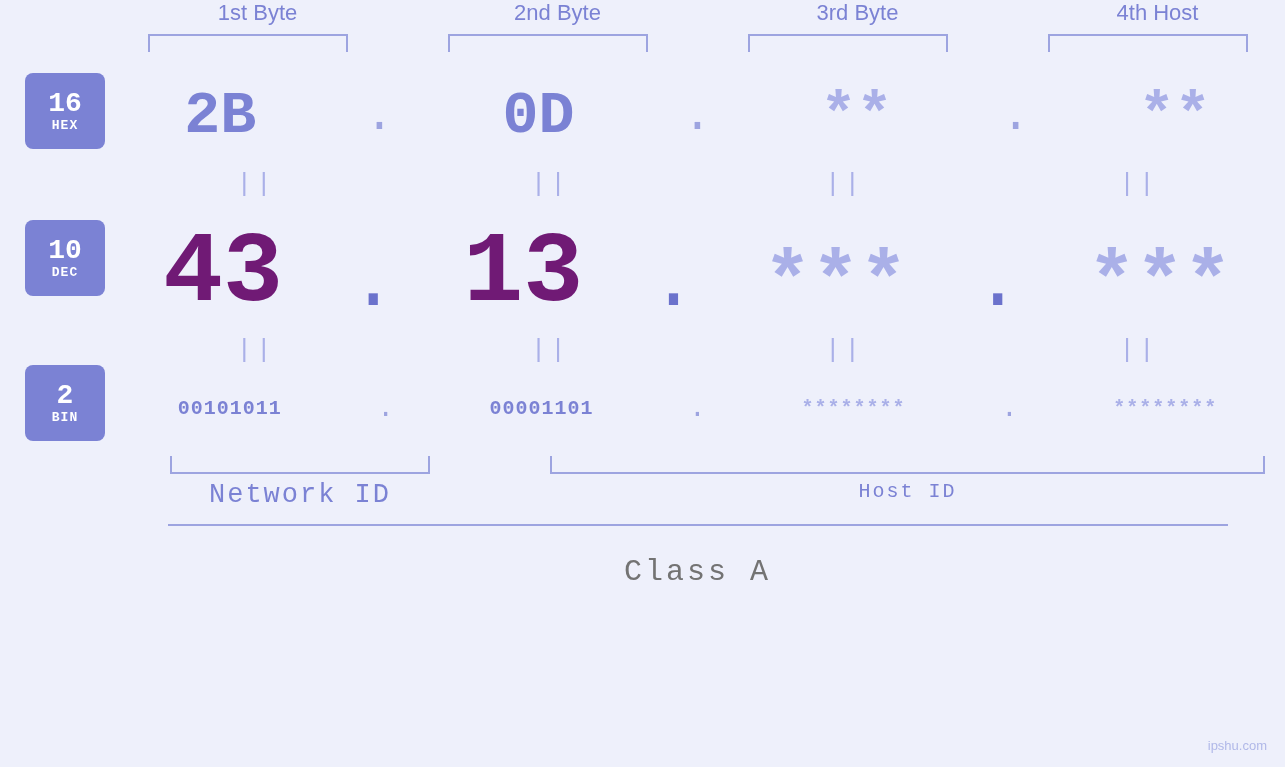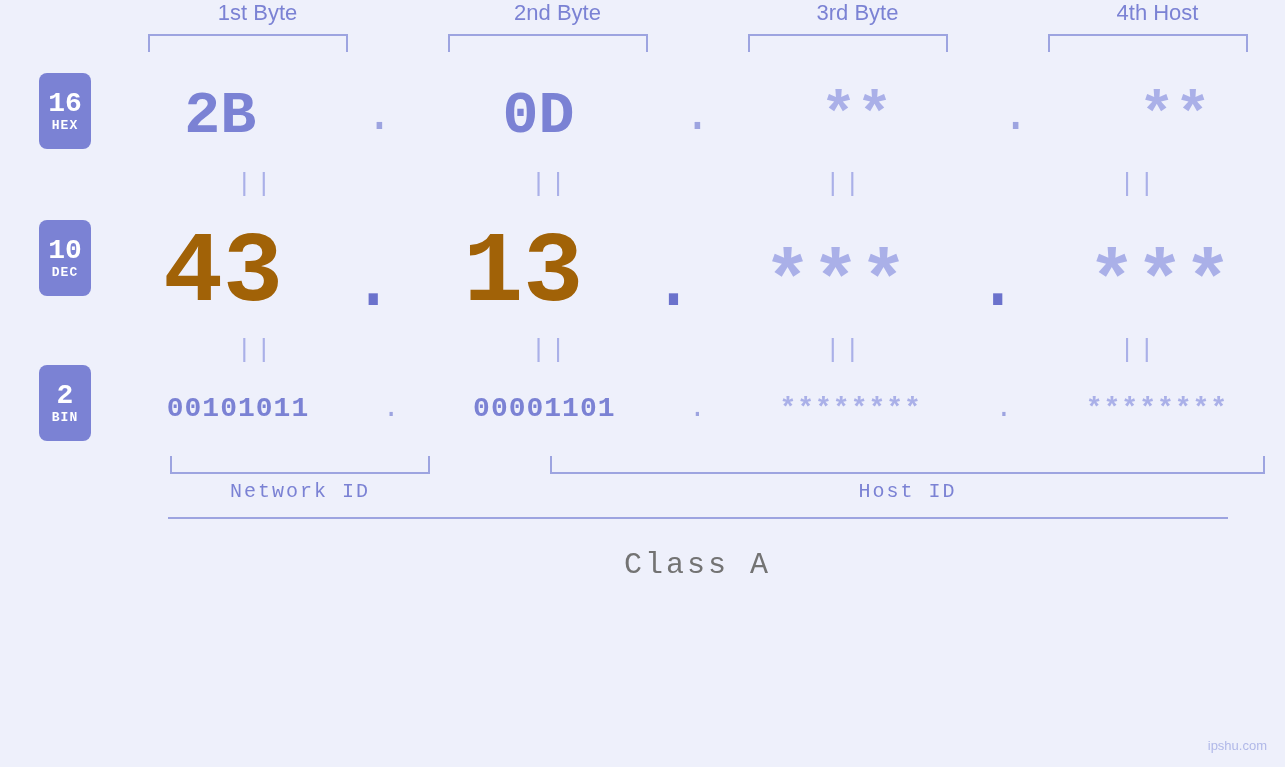--- a/index.html
+++ b/index.html
@@ -44,21 +44,21 @@
       width: 200px;
       height: 18px;
       border: 2px solid #9da4e0;
       border-bottom: none;
     }
 
     .badge {
       background: #7b82d4;
       color: white;
       border-radius: 8px;
-      width: 52px;
+      width: 80px;
       height: 76px;
       display: flex;
       flex-direction: column;
       align-items: center;
       justify-content: center;
       margin-bottom: 10px;
     }
 
     .badge-number {
       font-size: 28px;
@@ -82,33 +82,33 @@
 
     .hex-dot {
       font-size: 48px;
       color: #9da4e0;
     }
 
     
     .dec-value {
       font-size: 100px;
       font-weight: bold;
-      color: #a16207;
+      color: #701a75;
       line-height: 1;
     }
 
     .dec-dot {
       font-size: 80px;
       color: #6b72cc;
       line-height: 1;
     }
 
     
     .bin-value {
-      font-size: 28px;
+      font-size: 20px;
       font-weight: bold;
       color: #7b82d4;
       letter-spacing: 1px;
     }
 
     .bin-dot {
       font-size: 28px;
       color: #9da4e0;
     }
 
@@ -253,21 +253,21 @@
     <div style="display:flex; align-items:flex-start;">
 
       <div style="width:260px; margin-left:40px; height:18px; border:2px solid #9da4e0; border-top:none;"></div>
 
       <div style="width:120px;"></div>
 
       <div style="flex:1; height:18px; border:2px solid #9da4e0; border-top:none; margin-right:0px;"></div>
     </div>
 
     <div style="display:flex; margin-top:6px;">
-      <div style="width:260px; margin-left:40px; text-align:center; color:#7b82d4; font-size:20px; letter-spacing:2px;">Network ID</div>
+      <div style="width:260px; margin-left:40px; text-align:center; color:#7b82d4; font-size:27px; letter-spacing:2px;">Network ID</div>
       <div style="width:120px;"></div>
       <div style="flex:1; text-align:center; color:#7b82d4; font-size:20px; letter-spacing:2px;">Host ID</div>
     </div>
   </div>
 
   <div style="width:1060px; margin-left:110px; margin-top:14px;">
     <div style="width:100%; height:2px; background:#9da4e0; margin-bottom:10px;"></div>
     <div style="text-align:center; color:#737373; font-size:30px; letter-spacing:3px;margin-top:29px;">Class A</div>
   </div>
 

